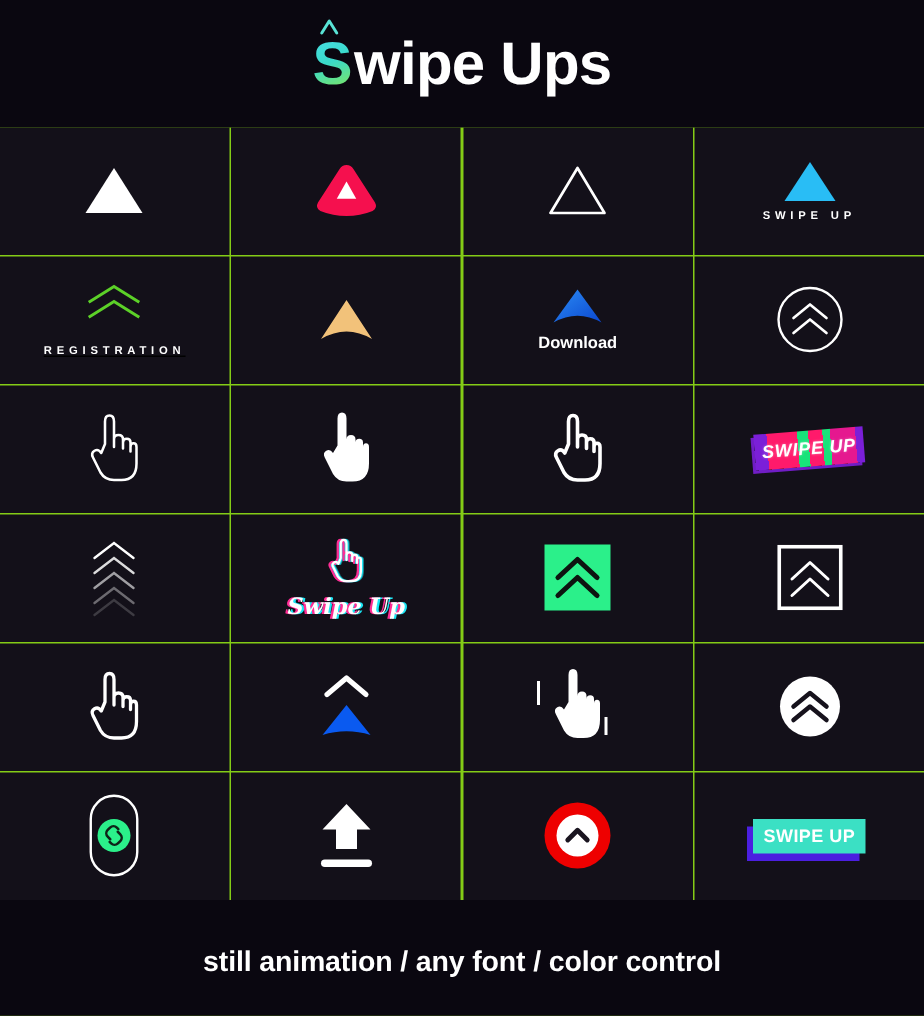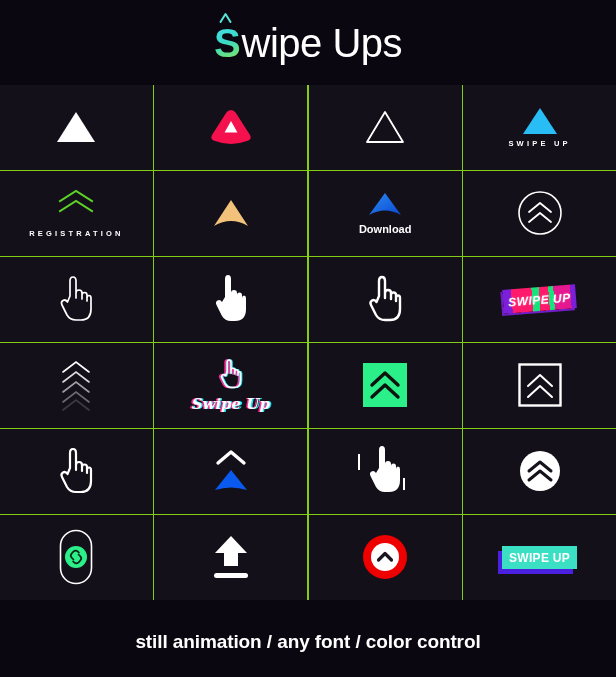--- a/index.html
+++ b/index.html
@@ -20,21 +20,21 @@
   .logo-wrap { display: flex; align-items: flex-end; position: relative; }
   .logo-s {
     font-size: 40px; font-weight: bold; line-height: 1;
     background: linear-gradient(160deg, #49e0e8 0%, #3ad9c9 45%, #8ce84a 100%);
     -webkit-background-clip: text; background-clip: text; color: transparent;
     position: relative; padding-right: 1px;
   }
   .logo-caret {
     position: absolute; top: -11px; left: 5px; width: 13px; height: 11px;
   }
-  .logo-rest { font-size: 40px; font-weight: normal; color: #ffffff; line-height: 1; letter-spacing: -0.5px; }
+  .logo-rest { font-size: 40px; font-weight: bold; color: #ffffff; line-height: 1; letter-spacing: -0.5px; }
 
   
   .grid {
     flex: 1 1 auto;
     display: grid;
     grid-template-columns: repeat(4, 1fr);
     grid-auto-rows: 84.5px;
     gap: 1.5px;
     background: #84cc16;
     padding: 0;
@@ -142,21 +142,21 @@
     <div class="cell">
       <div class="cell-inner">
         <svg width="36" height="28" viewBox="0 0 36 28">
           <path d="M18 1 L35 27 L1 27 Z" fill="#29bdf5"></path>
         </svg>
         <div class="lbl-track">SWIPE UP</div>
       </div>
     </div>
 
     <div class="cell">
-      <div class="cell-inner" style="gap:16px;">
+      <div class="cell-inner" style="gap:16px;text-decoration:underline;">
         <svg width="40" height="24" viewBox="0 0 40 24">
           <path d="M4 12 L20 2 L36 12" fill="none" stroke="#5cd128" stroke-width="2" stroke-linecap="square"></path>
           <path d="M4 22 L20 12 L36 22" fill="none" stroke="#5cd128" stroke-width="2" stroke-linecap="square"></path>
         </svg>
         <div class="lbl-track">REGISTRATION</div>
       </div>
     </div>
 
     <div class="cell">
       <div class="cell-inner">

